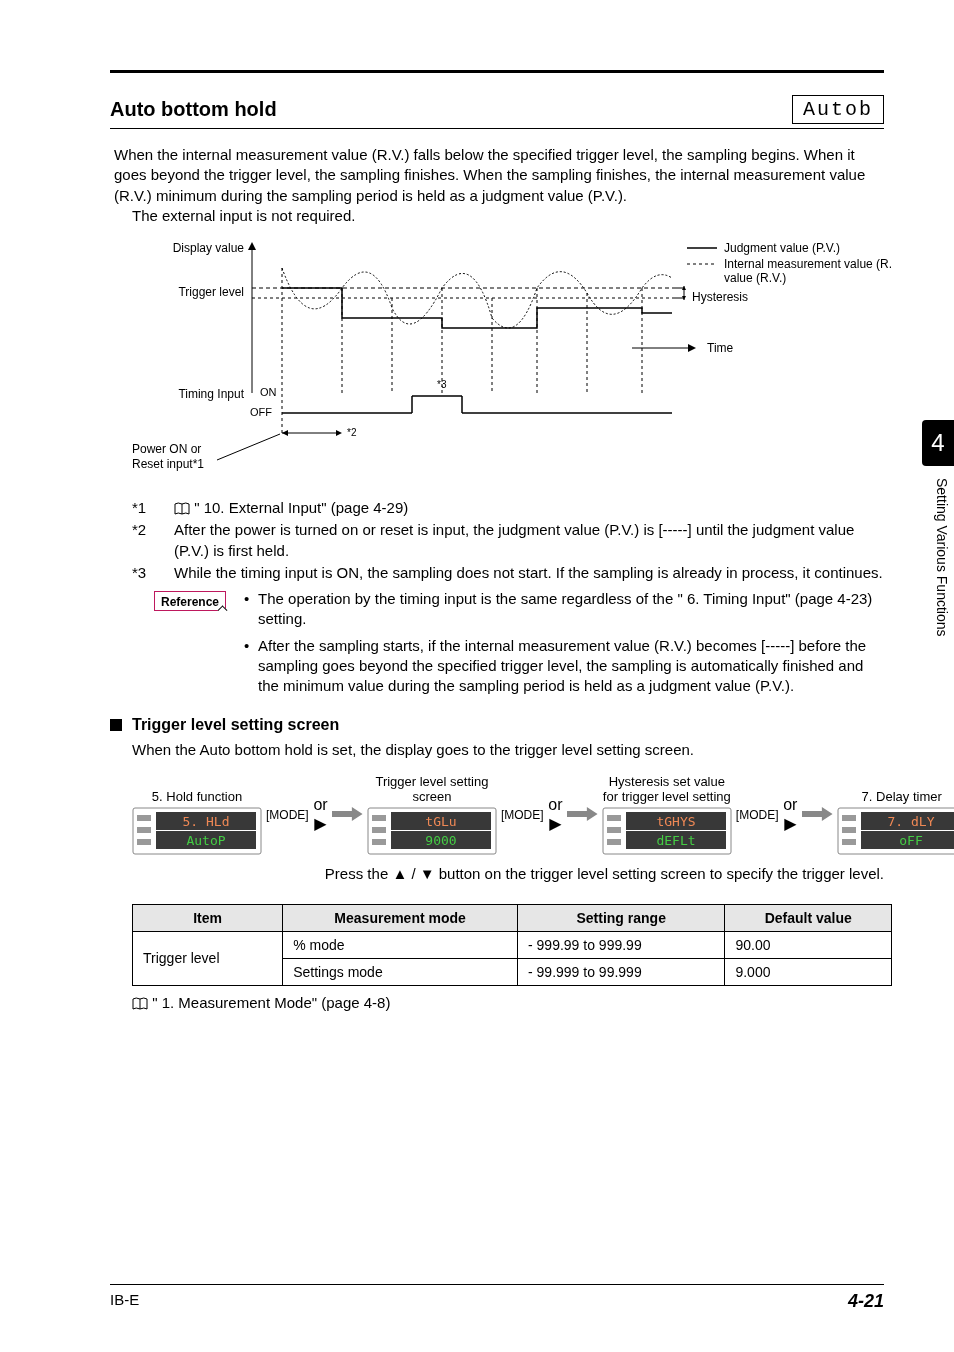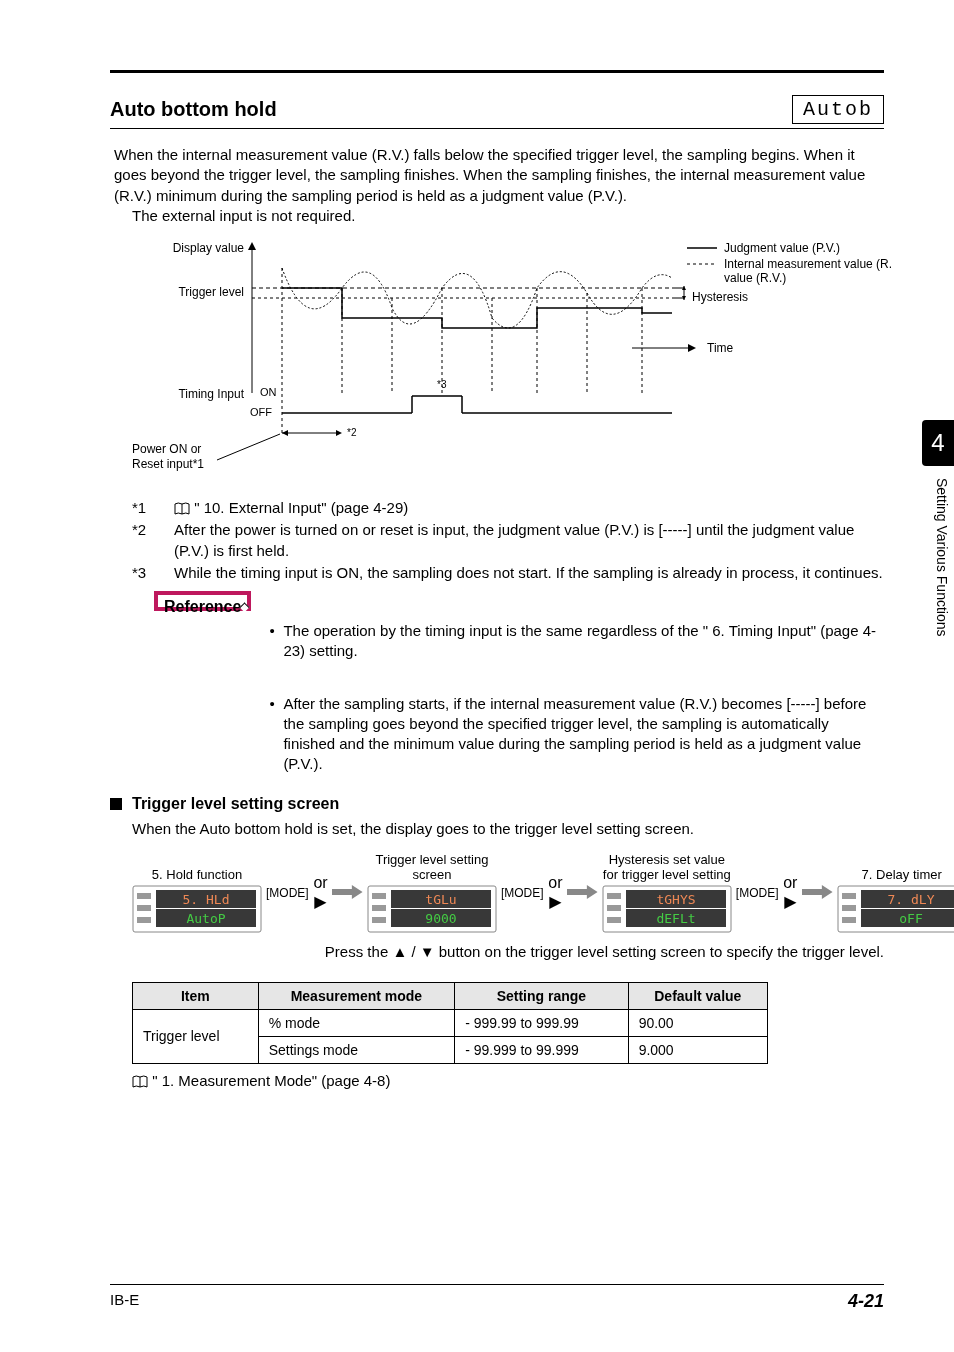--- a/index.html
+++ b/index.html
@@ -45,58 +45,58 @@
   .diagram-wrap { margin: 8px 0 6px 22px; }
   .diagram-svg { width: 760px; height: 250px; }
 
   .footnote-row { display: flex; font-size: 15px; line-height: 1.35; margin-left: 22px; margin-bottom: 2px; }
   .fn-label { width: 42px; flex-shrink: 0; }
   .fn-text { flex: 1; }
   .book-icon { display: inline-block; width: 16px; vertical-align: middle; }
 
   .ref-row { display: flex; margin: 6px 0 14px 44px; }
   .ref-box {
-    border: 4px solid #be185d;
-    font-size: 16px;
+    border: 1px solid #be185d;
+    font-size: 12px;
     padding: 3px 6px 1px 6px;
     height: 20px;
     position: relative;
     font-weight: bold;
     margin-top: 2px;
   }
   .ref-box::after {
     content: "";
     position: absolute;
     right: -1px; bottom: -1px;
     width: 6px; height: 6px;
     background: #fff;
     border-top: 1px solid #000;
     border-left: 1px solid #000;
     transform: rotate(45deg) translate(2px, 2px);
   }
   .ref-bullets { margin-left: 18px; font-size: 15px; line-height: 1.35; }
-  .ref-bullets li { margin-bottom: 6px; list-style: none; position: relative; padding-left: 14px; margin-top: 32px; }
+  .ref-bullets li { margin-bottom: 6px; list-style: none; position: relative; padding-left: 14px; }
   .ref-bullets li::before { content: "•"; position: absolute; left: 0; top: 0; }
 
   .subhead-row { display: flex; align-items: center; margin: 14px 0 6px 0; }
   .black-sq { width: 12px; height: 12px; background: #000; margin-right: 10px; }
   .subhead-text { font-weight: bold; font-size: 16px; }
 
   .flow-row { display: flex; align-items: center; margin: 8px 0 6px 22px; gap: 4px; }
   .flow-block { display: flex; flex-direction: column; align-items: center; }
   .flow-toplabel { font-size: 13px; text-align: center; line-height: 1.15; min-height: 32px; display: flex; align-items: flex-end; justify-content: center; margin-bottom: 2px; }
   .device-svg { width: 130px; height: 48px; }
   .mode-label { font-size: 12px; }
   .arrow-col { display: flex; flex-direction: row; align-items: center; justify-content: center; }
   .arrow-svg { width: 40px; height: 20px; }
   .or-tri { font-size: 16px; margin-bottom: -2px; text-align: center; }
 
   .press-text { font-size: 15px; margin: 10px 0 22px 22px; text-align: right; }
 
-  table.spec { border-collapse: collapse; width: 636px; margin-left: 22px; font-size: 14px; }
+  table.spec { border-collapse: collapse; width: 760px; margin-left: 22px; font-size: 14px; }
   table.spec th, table.spec td { border: 1px solid #000; padding: 5px 10px; }
   table.spec th { background: #e6e6e6; font-weight: bold; text-align: center; }
   .td-left { text-align: left; }
 
   .xref { font-size: 15px; margin: 8px 0 0 22px; }
 
   .side-tab {
     position: absolute;
     right: 0;
     top: 420px;

